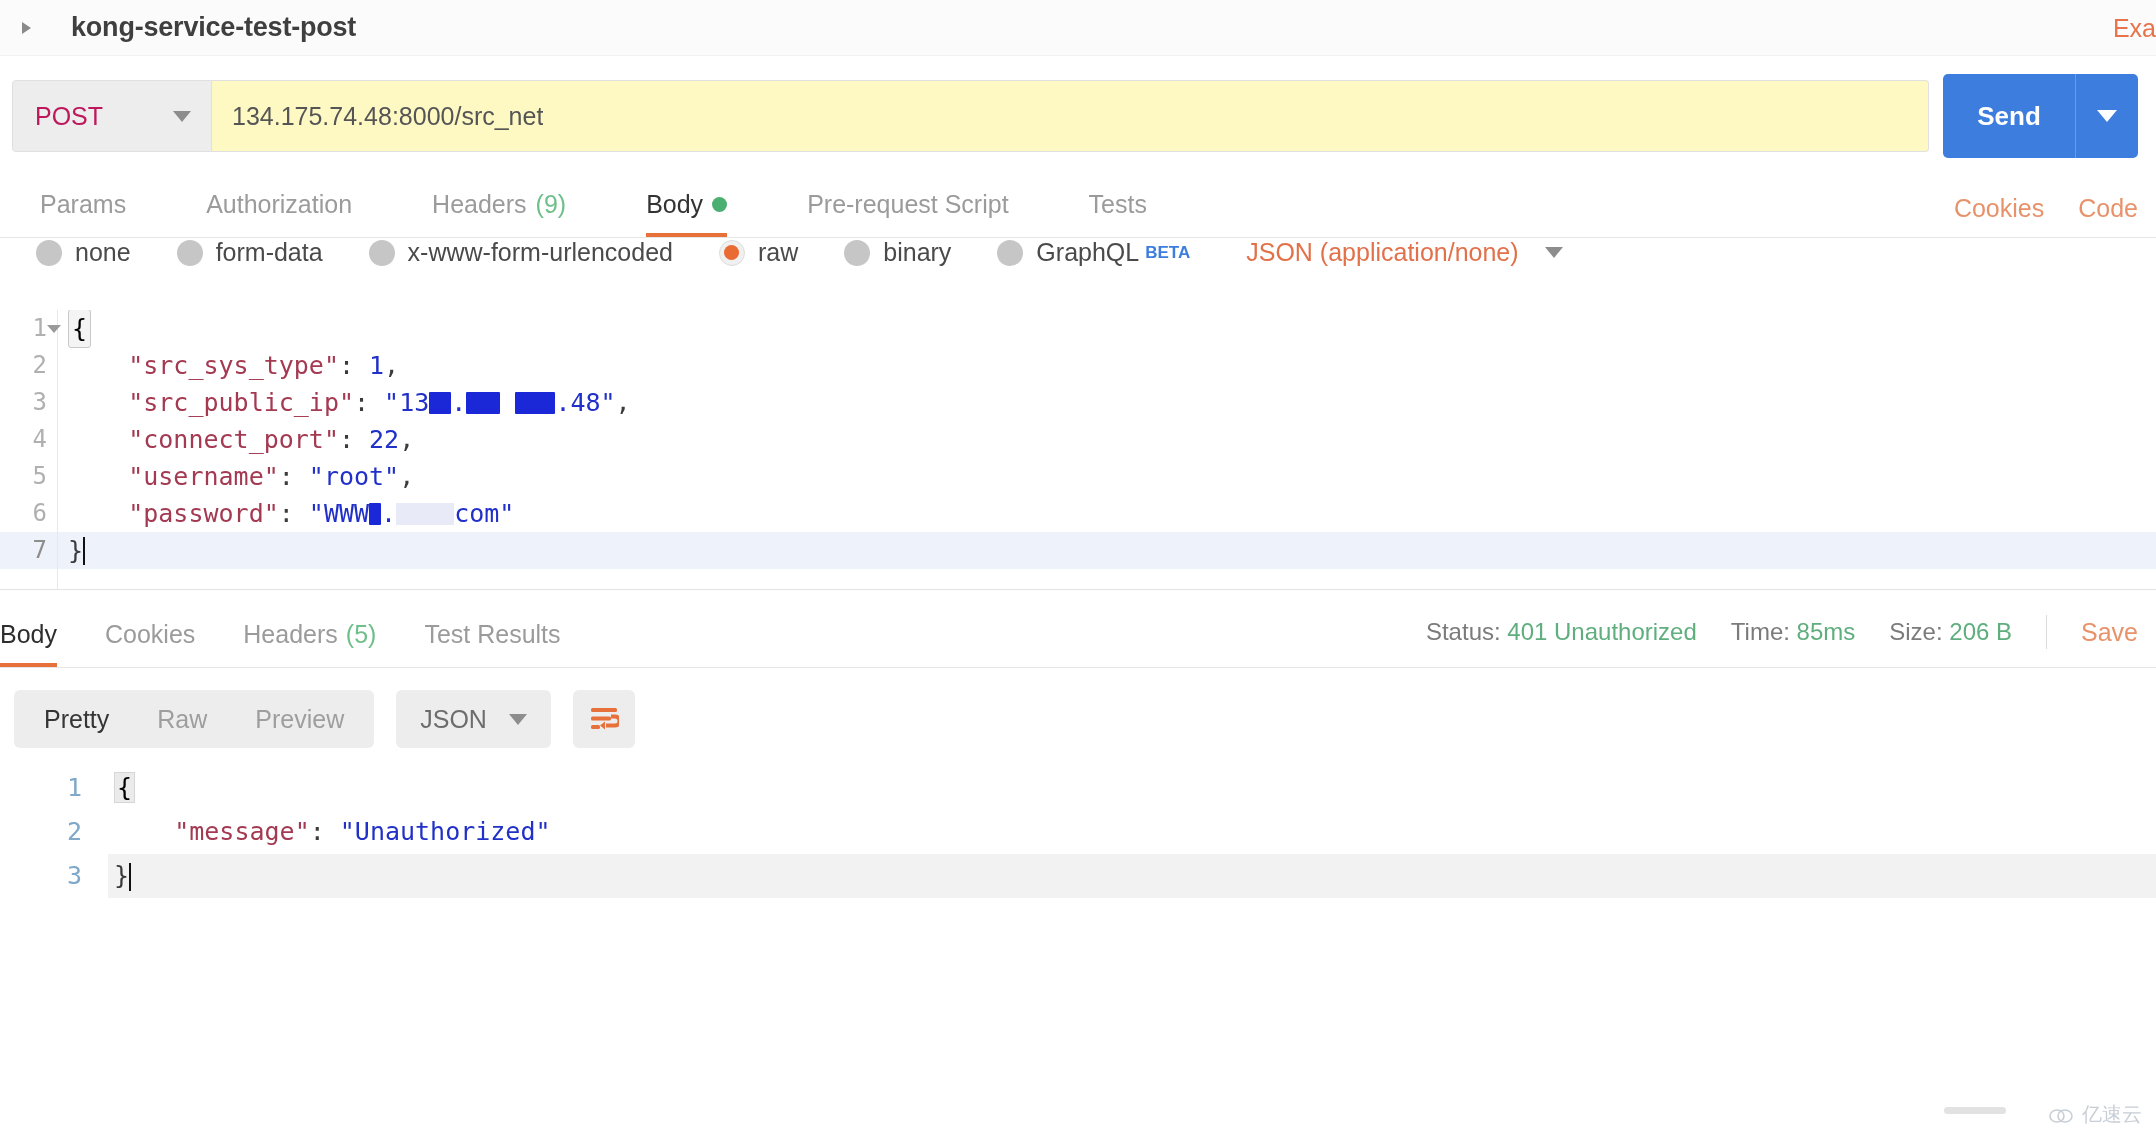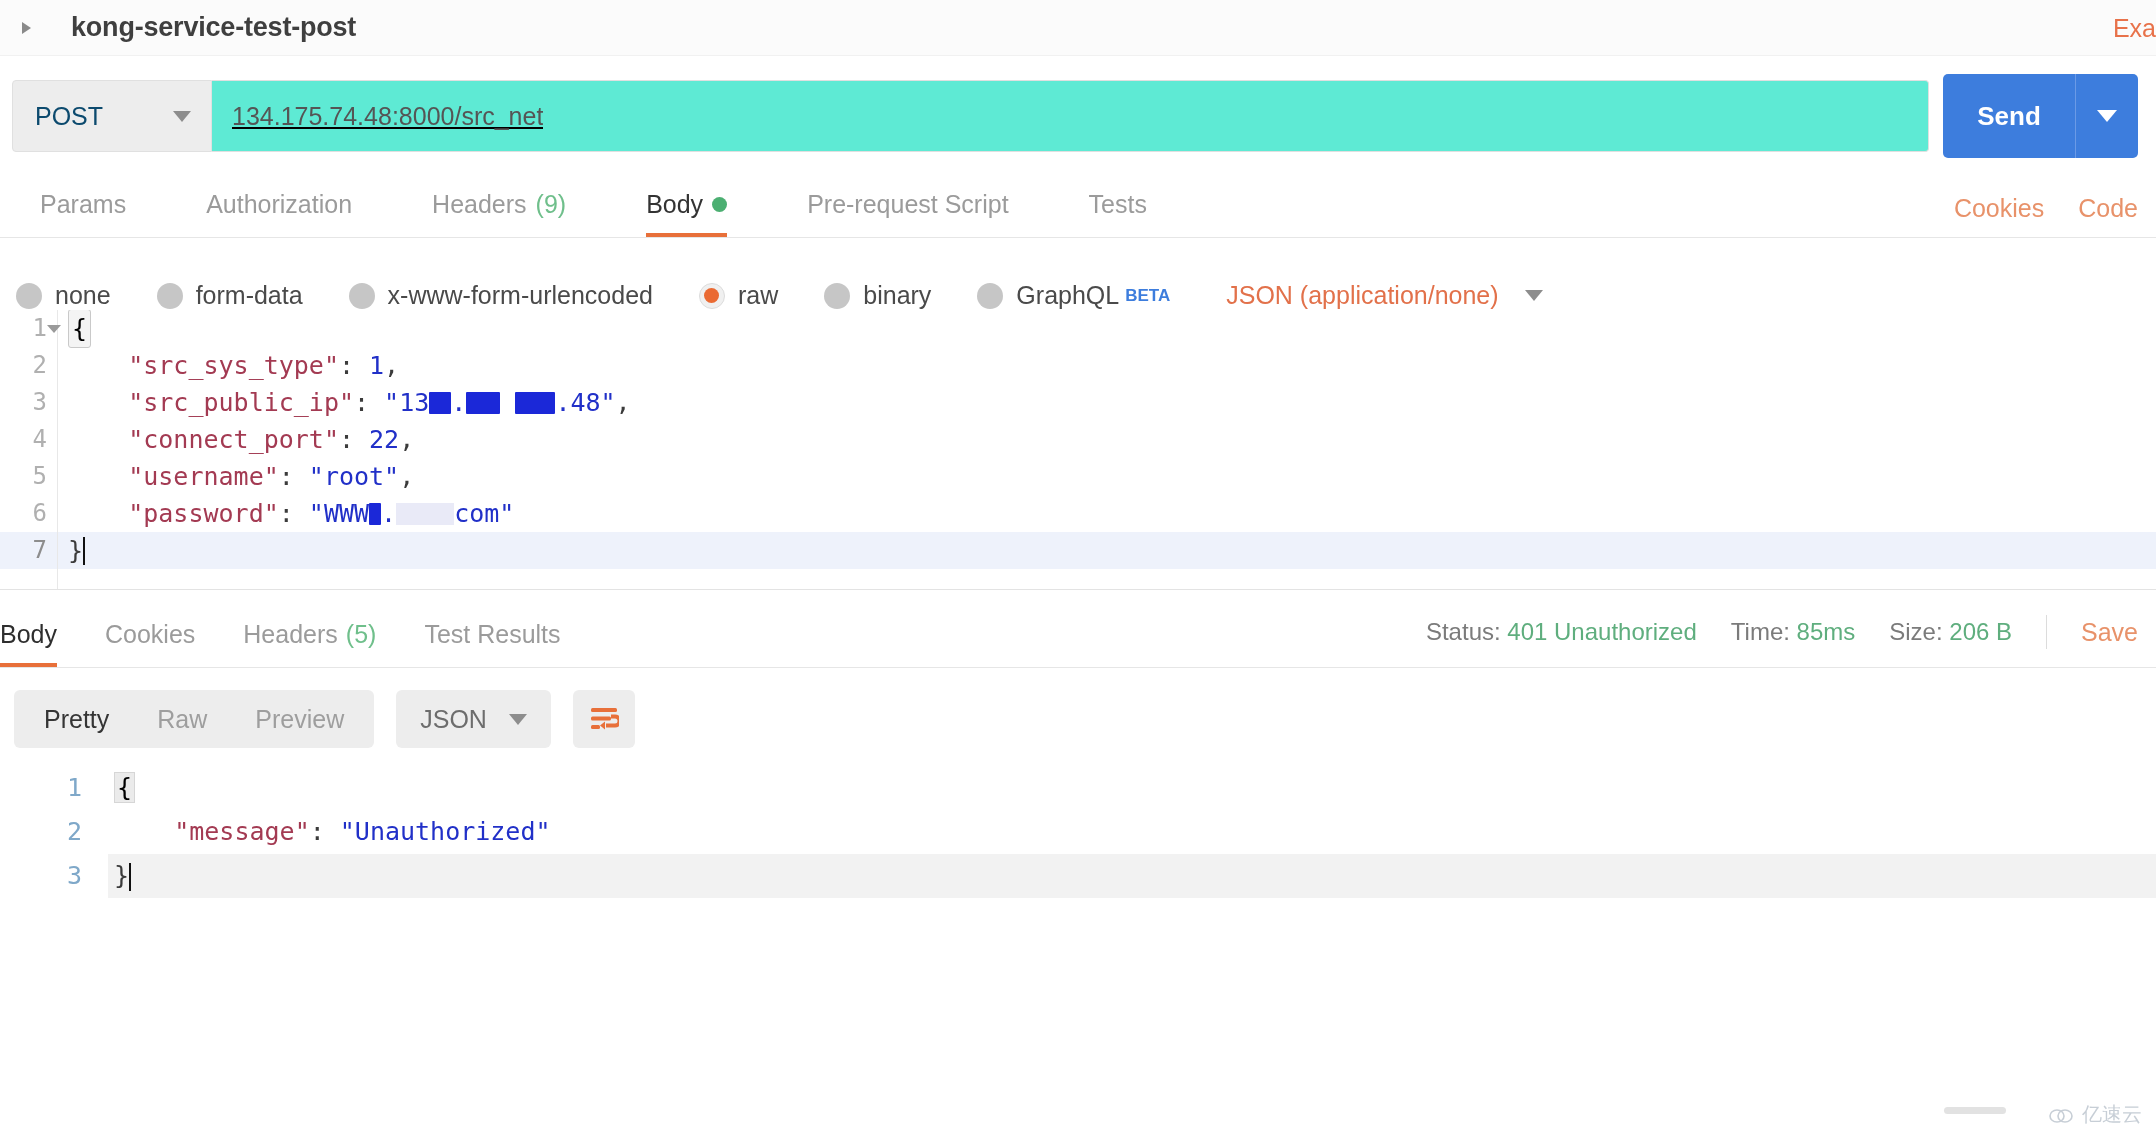--- a/index.html
+++ b/index.html
@@ -57,38 +57,37 @@
     width: 200px; height: 72px;
     background: #ededed;
     border: 1px solid #e0e0e0;
     border-radius: 4px 0 0 4px;
     display: flex;
     align-items: center;
     justify-content: space-between;
     padding: 0 20px 0 22px;
     flex: none;
   }
-  .method-label { font-size: 25px; color: #0c4a6e; }
+  .method-label { font-size: 25px; color: #be185d; }
   .tri-down {
     width: 0; height: 0;
     border-left: 9px solid transparent;
     border-right: 9px solid transparent;
     border-top: 11px solid #8d8d8d;
   }
   .url-box {
     flex: 1; height: 72px;
-    background: #5eead4;
+    background: #fef9c3;
     border: 1px solid #e0e0e0;
     border-left: none;
     border-radius: 0 4px 4px 0;
     display: flex;
     align-items: center;
     padding: 0 20px;
     min-width: 0;
-    text-decoration: underline;
   }
   .url-text {
     font-size: 25px; color: #555;
     white-space: nowrap; overflow: hidden;
   }
   .send-group {
     display: flex; align-items: stretch;
     margin-left: 14px; flex: none;
     height: 84px;
   }
@@ -146,23 +145,24 @@
   }
   .reqtabs-right {
     margin-left: auto; display: flex; gap: 34px;
     padding-bottom: 14px;
   }
   .orange-link { font-size: 25px; color: #e8926a; cursor: pointer; white-space: nowrap; }
 
   
   .bodytypes {
     display: flex;
-    align-items: flex-end;
+    align-items: flex-start;
     height: 72px;
     padding: 0 18px 0 16px;
+    margin-left: 20px;
   }
   .radio-item {
     display: flex; align-items: center;
     margin-right: 46px; cursor: pointer;
     white-space: nowrap;
   }
   .radio-dot {
     width: 26px; height: 26px; border-radius: 50%;
     background: #c6c6c6; margin-right: 13px; flex: none;
     display: flex; align-items: center; justify-content: center;

